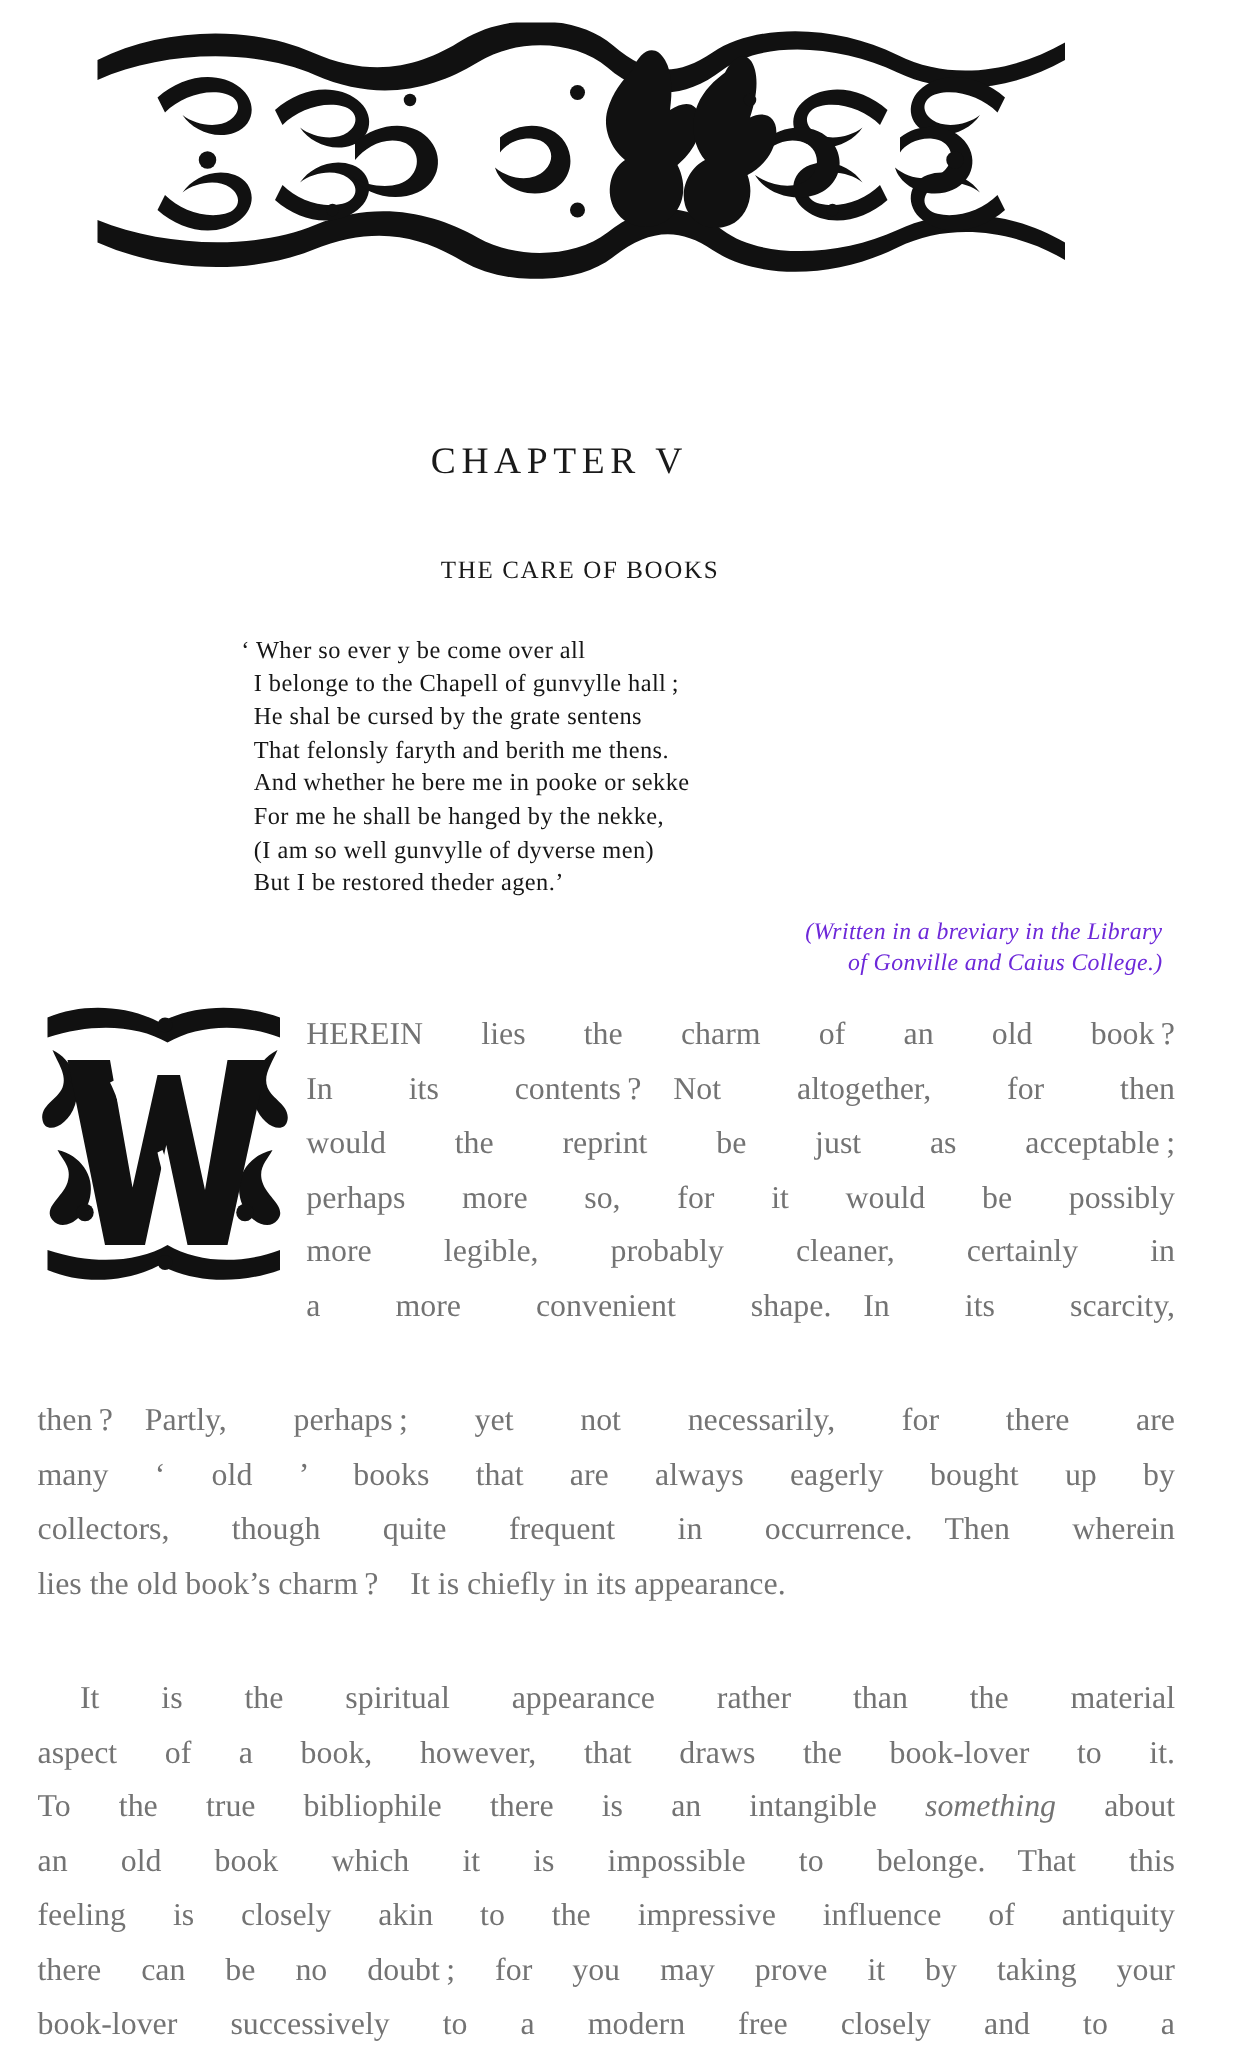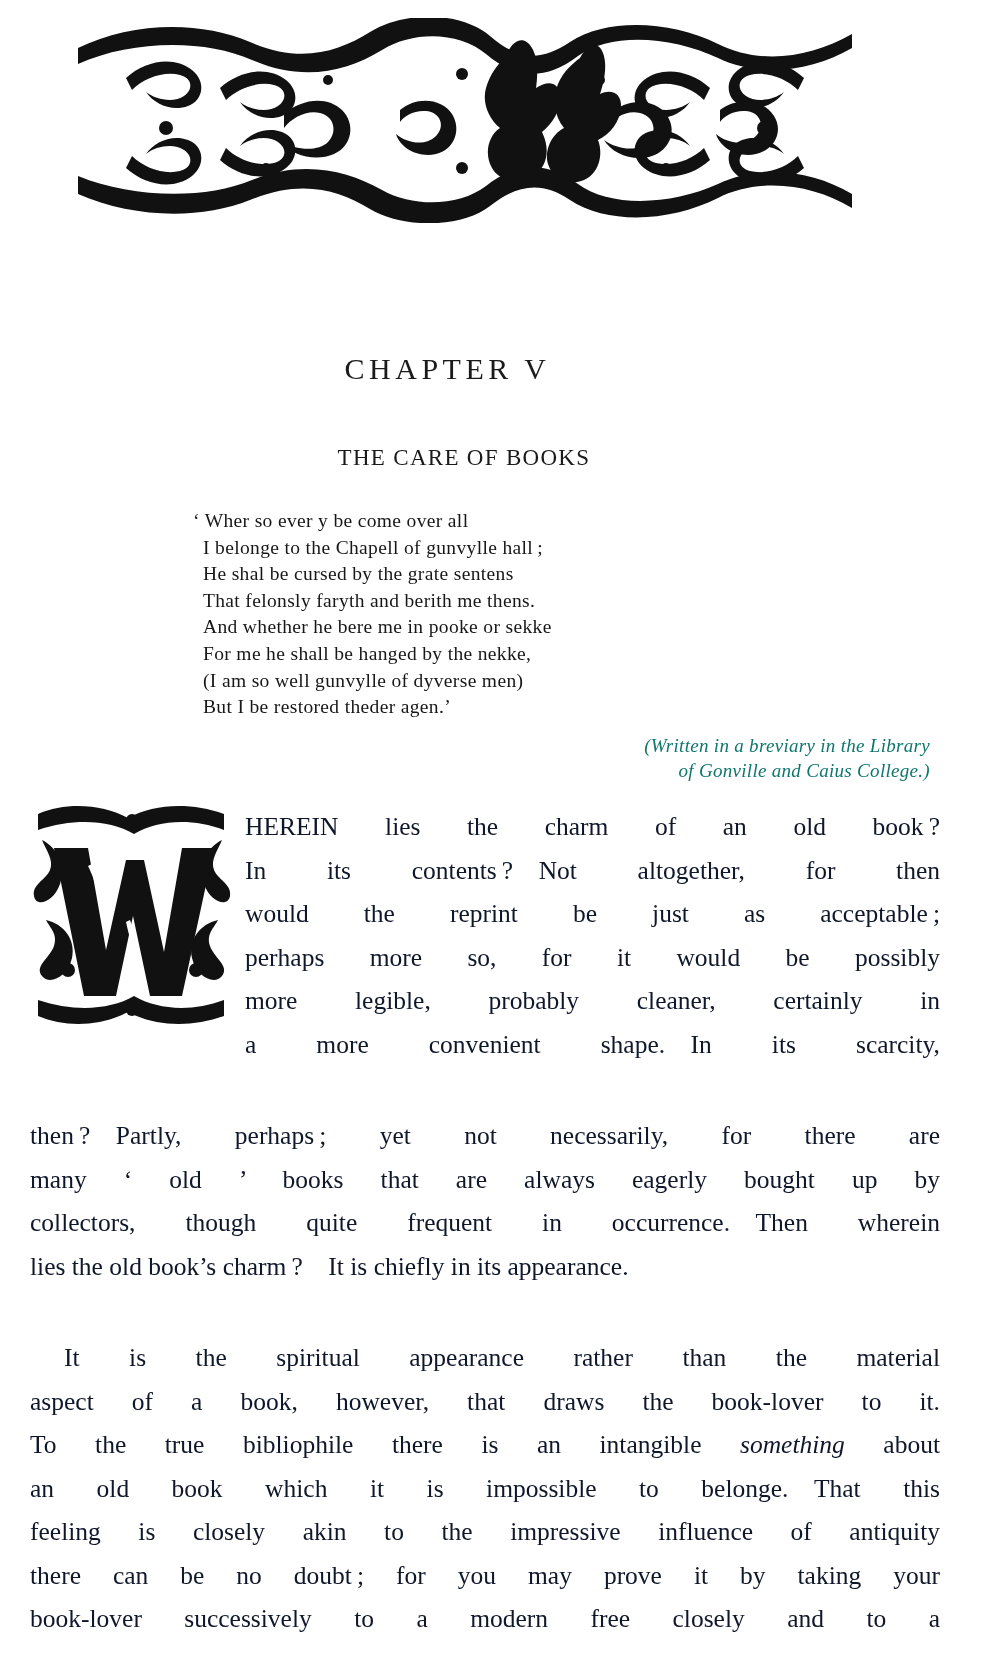--- a/index.html
+++ b/index.html
@@ -44,21 +44,21 @@
     letter-spacing: 4.5px;
     font-family: "Liberation Serif", serif;
     color: #1a1a1a;
   }
   .chapter-subtitle {
     position: absolute;
     top: 445px;
     left: 0;
     width: 928px;
     text-align: center;
-    font-size: 23px;
+    font-size: 20px;
     letter-spacing: 1.3px;
     color: #1a1a1a;
   }
 
   
   .epigraph {
     position: absolute;
     top: 508px;
     left: 203px;
     width: 620px;
@@ -73,21 +73,21 @@
   .attribution {
     position: absolute;
     top: 733px;
     left: 300px;
     width: 630px;
     text-align: right;
     font-style: italic;
     font-size: 19px;
     line-height: 25px;
     letter-spacing: 0.3px;
-    color: #0f766e;
+    color: #6d28d9;
   }
 
   
   .dropcap {
     position: absolute;
     left: 32px;
     top: 800px;
     width: 200px;
     height: 230px;
   }
@@ -95,21 +95,21 @@
 
   
   .body-col {
     position: absolute;
     left: 30px;
     top: 805px;
     width: 910px;
     font-size: 25.5px;
     line-height: 43.5px;
     text-align: justify;
-    color: #0f172a;
+    color: #737373;
   }
   .indent-block {
     margin-left: 215px;
     width: 695px;
   }
   .full-line { width: 910px; margin-top: 48px; }
   .para-indent { display: inline-block; width: 34px; }
   em { font-style: italic; }
 
   

